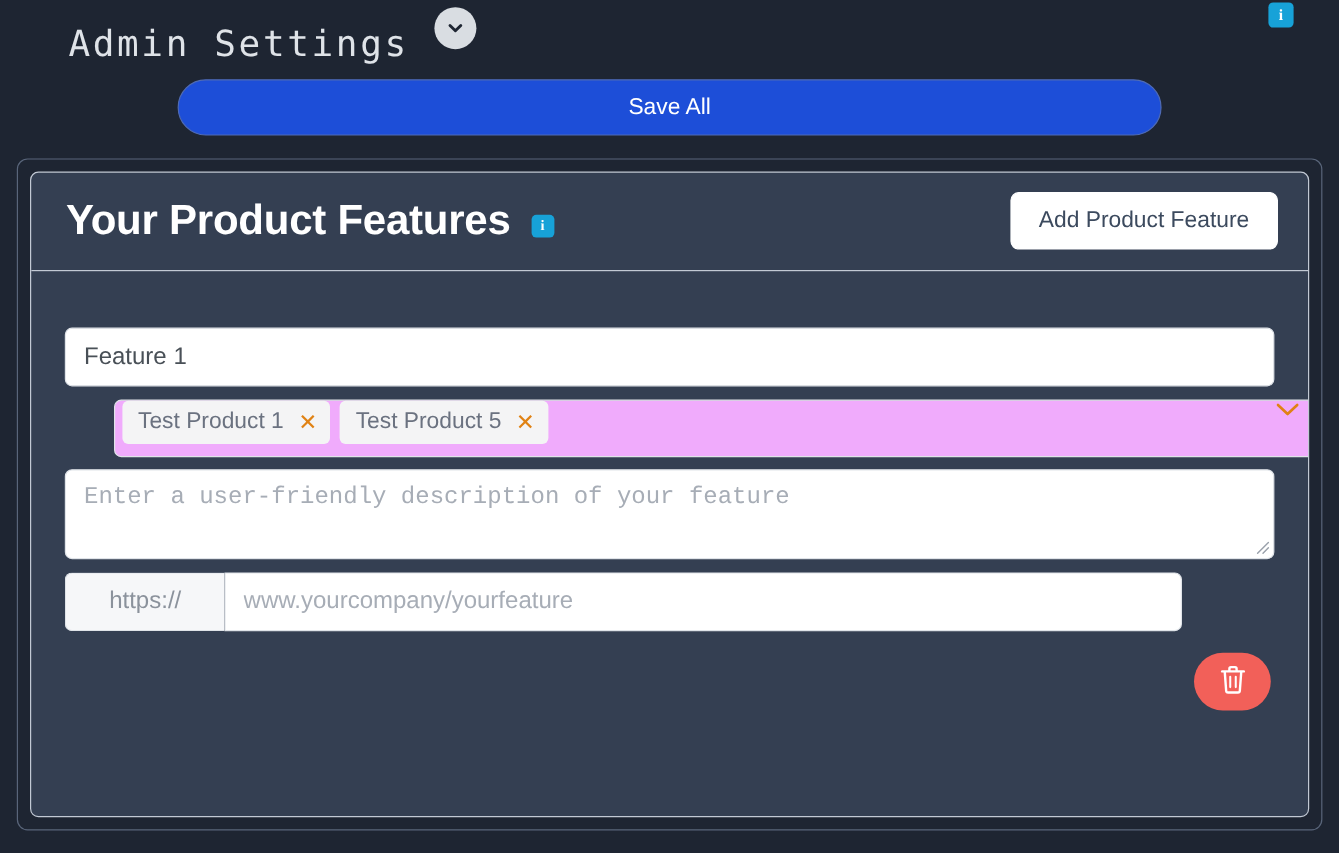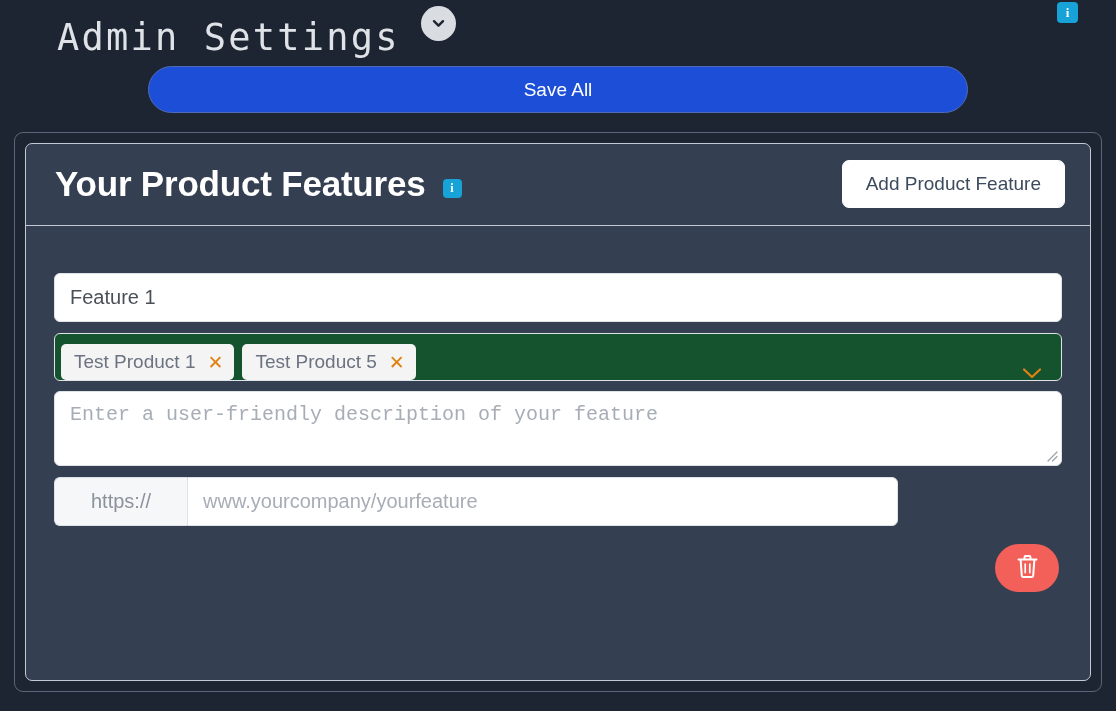--- a/index.html
+++ b/index.html
@@ -17,21 +17,21 @@
   
   .topbar {
     position: relative;
     height: 47px;
     display: flex;
     align-items: center;
   }
   .app-title {
     margin-left: 57px;
     font-family: "DejaVu Sans Mono", monospace;
-    font-size: 37px;
+    font-size: 30px;
     font-weight: 400;
     letter-spacing: 2.2px;
     color: #dfe3e8;
     line-height: 1;
     white-space: nowrap;
     margin-top: 28px;
   }
   .chevron-circle {
     margin-left: 21px;
     width: 35px; height: 35px;
@@ -205,26 +205,27 @@
     margin-bottom: 11px;
     outline: none;
   }
 
   
   .multiselect {
     width: 1008px;
     height: 48px;
     border: 1px solid #dfe3e8;
     border-radius: 6px;
-    background: #14532d;
-    display: flex;
-    align-items: flex-end;
+    background: #f0abfc;
+    display: flex;
+    align-items: flex-start;
     padding: 0 8px 0 6px;
     margin-bottom: 10px;
     cursor: pointer;
+    margin-left: 41px;
   }
   .tags { display: flex; align-items: center; flex: 1 1 auto; }
   .tag {
     display: flex;
     align-items: center;
     background: #f4f4f5;
     border-radius: 5px;
     height: 36px;
     padding: 0 11px 0 13px;
     margin-right: 8px;
@@ -270,21 +271,21 @@
   .resize-grip {
     position: absolute;
     right: 4px; bottom: 4px;
     width: 14px; height: 14px;
     pointer-events: none;
   }
 
   
   .url-group {
     display: flex;
-    width: 844px;
+    width: 931px;
     height: 49px;
     margin-bottom: 18px;
   }
   .url-addon {
     width: 133px;
     border: 1px solid #dfe3e8;
     border-right: none;
     border-radius: 6px 0 0 6px;
     background: #f6f7f9;
     color: #8b929c;

